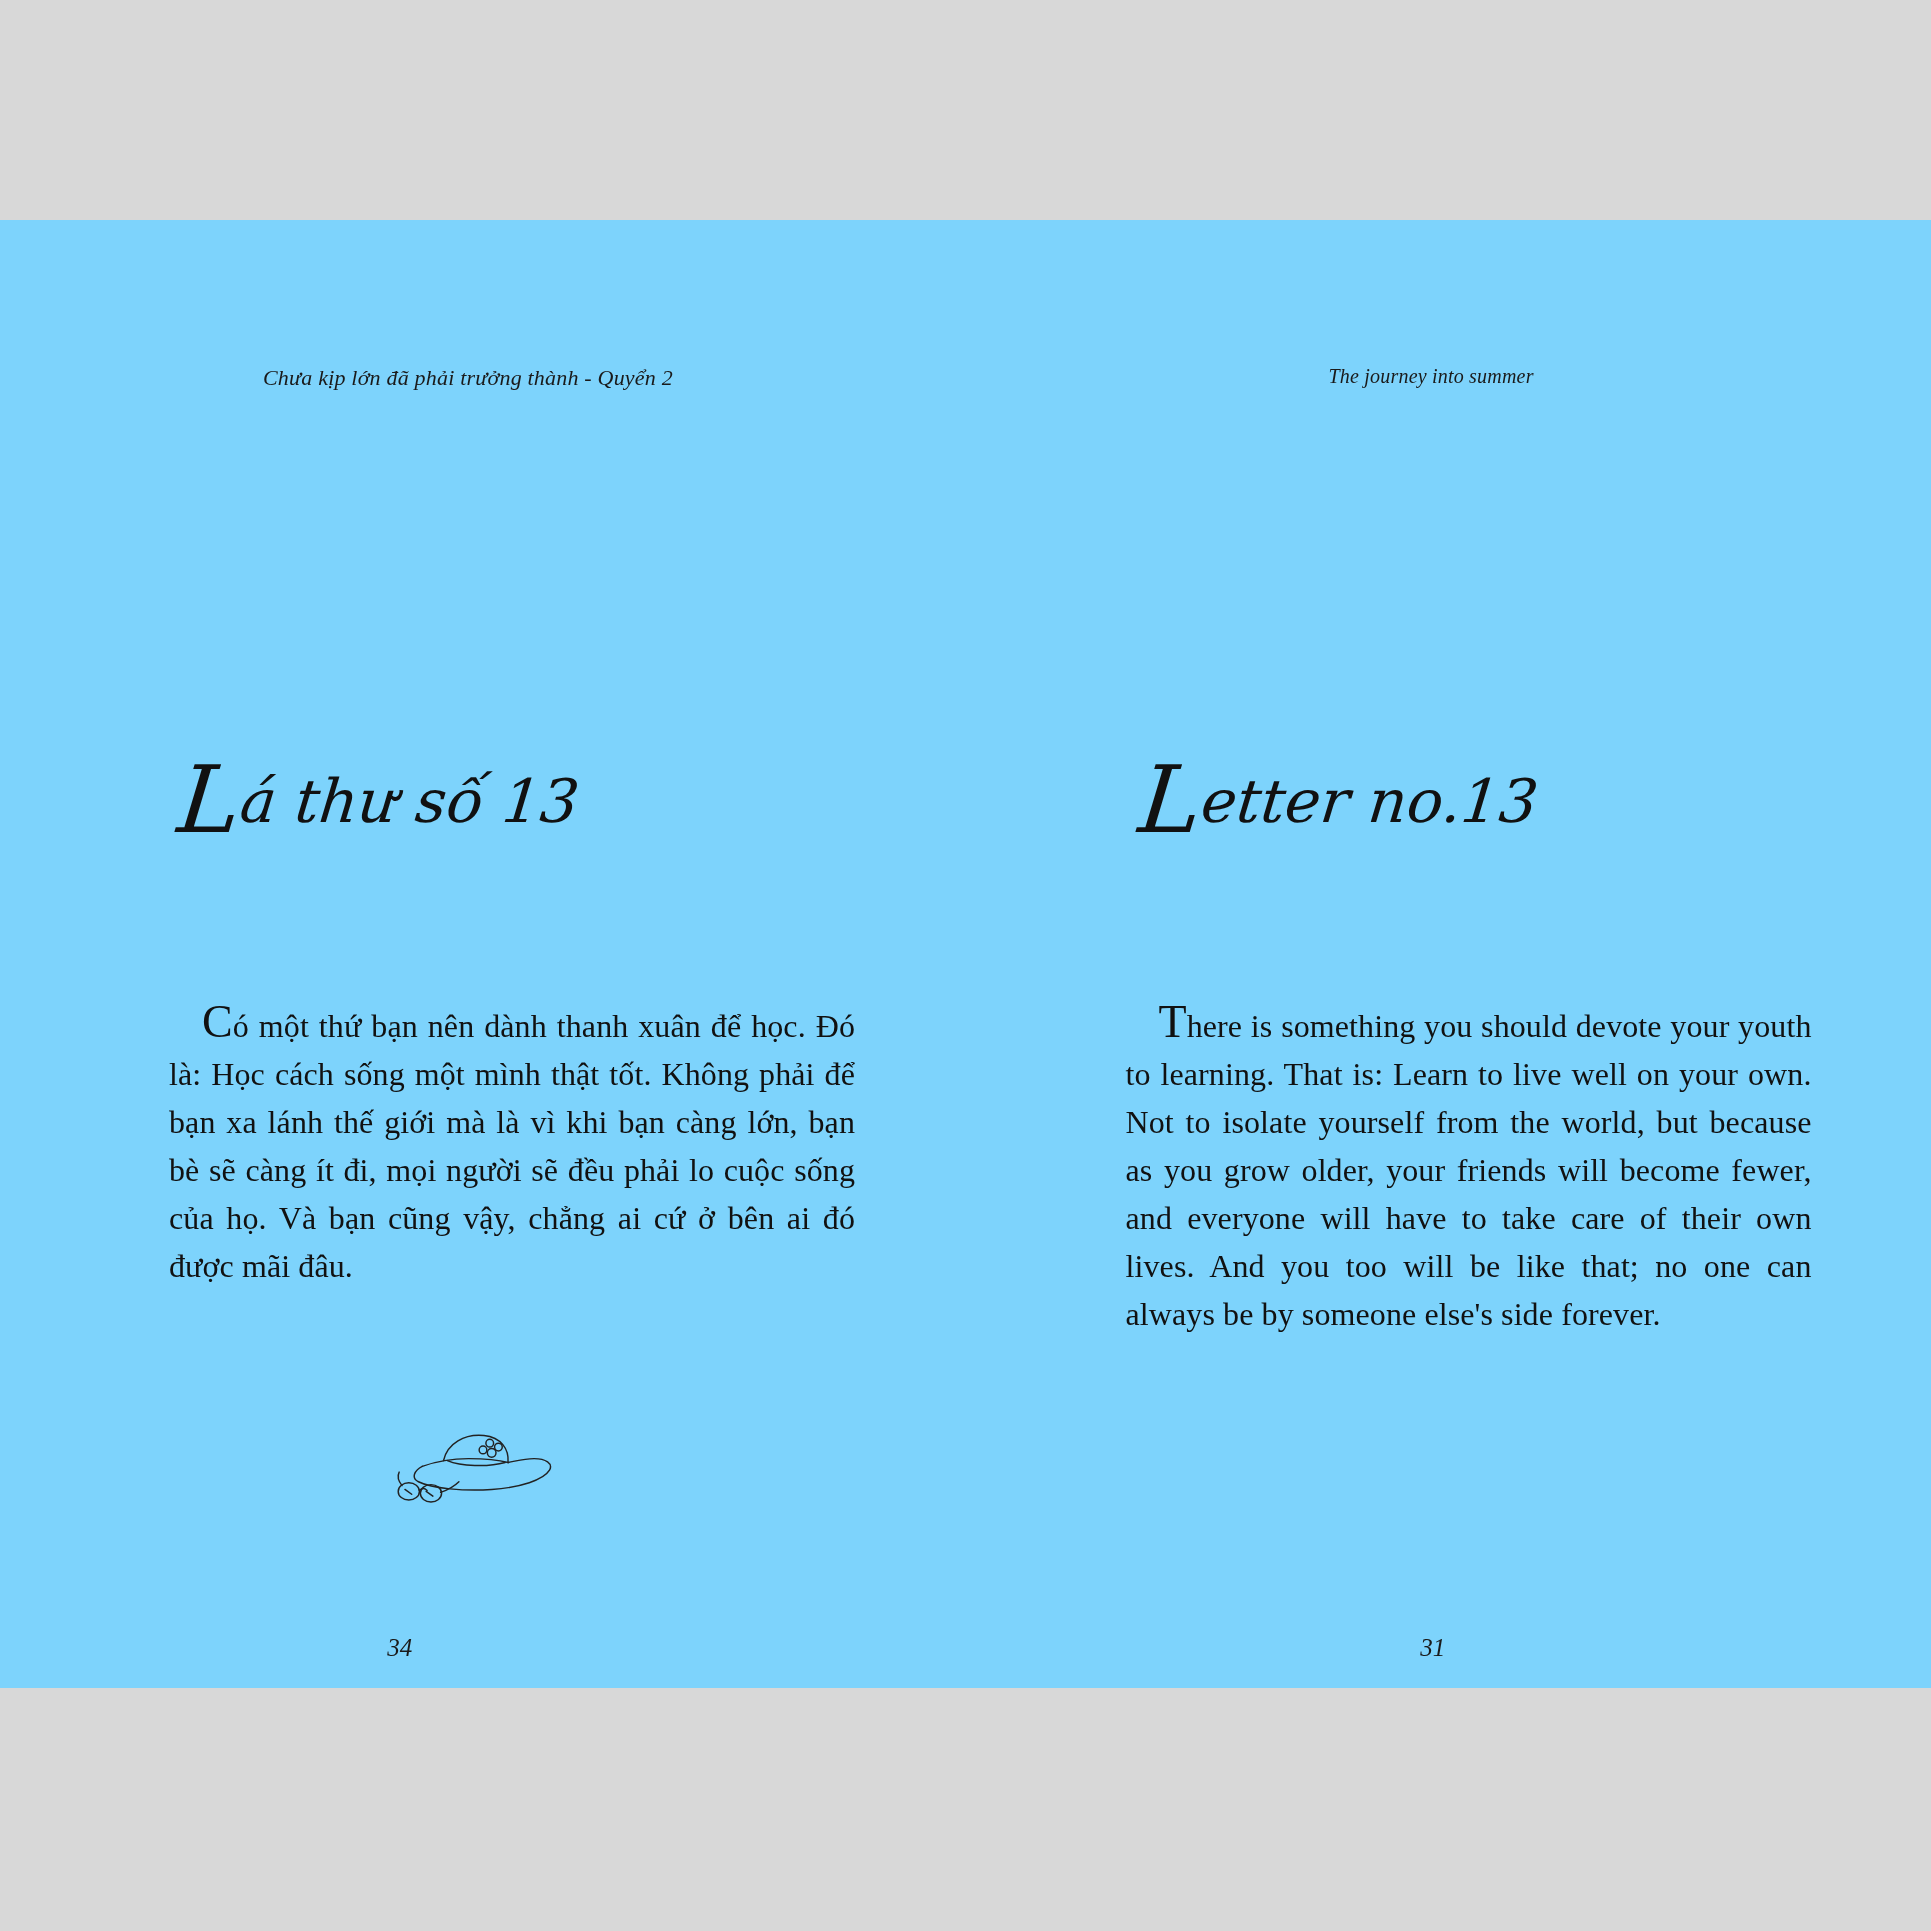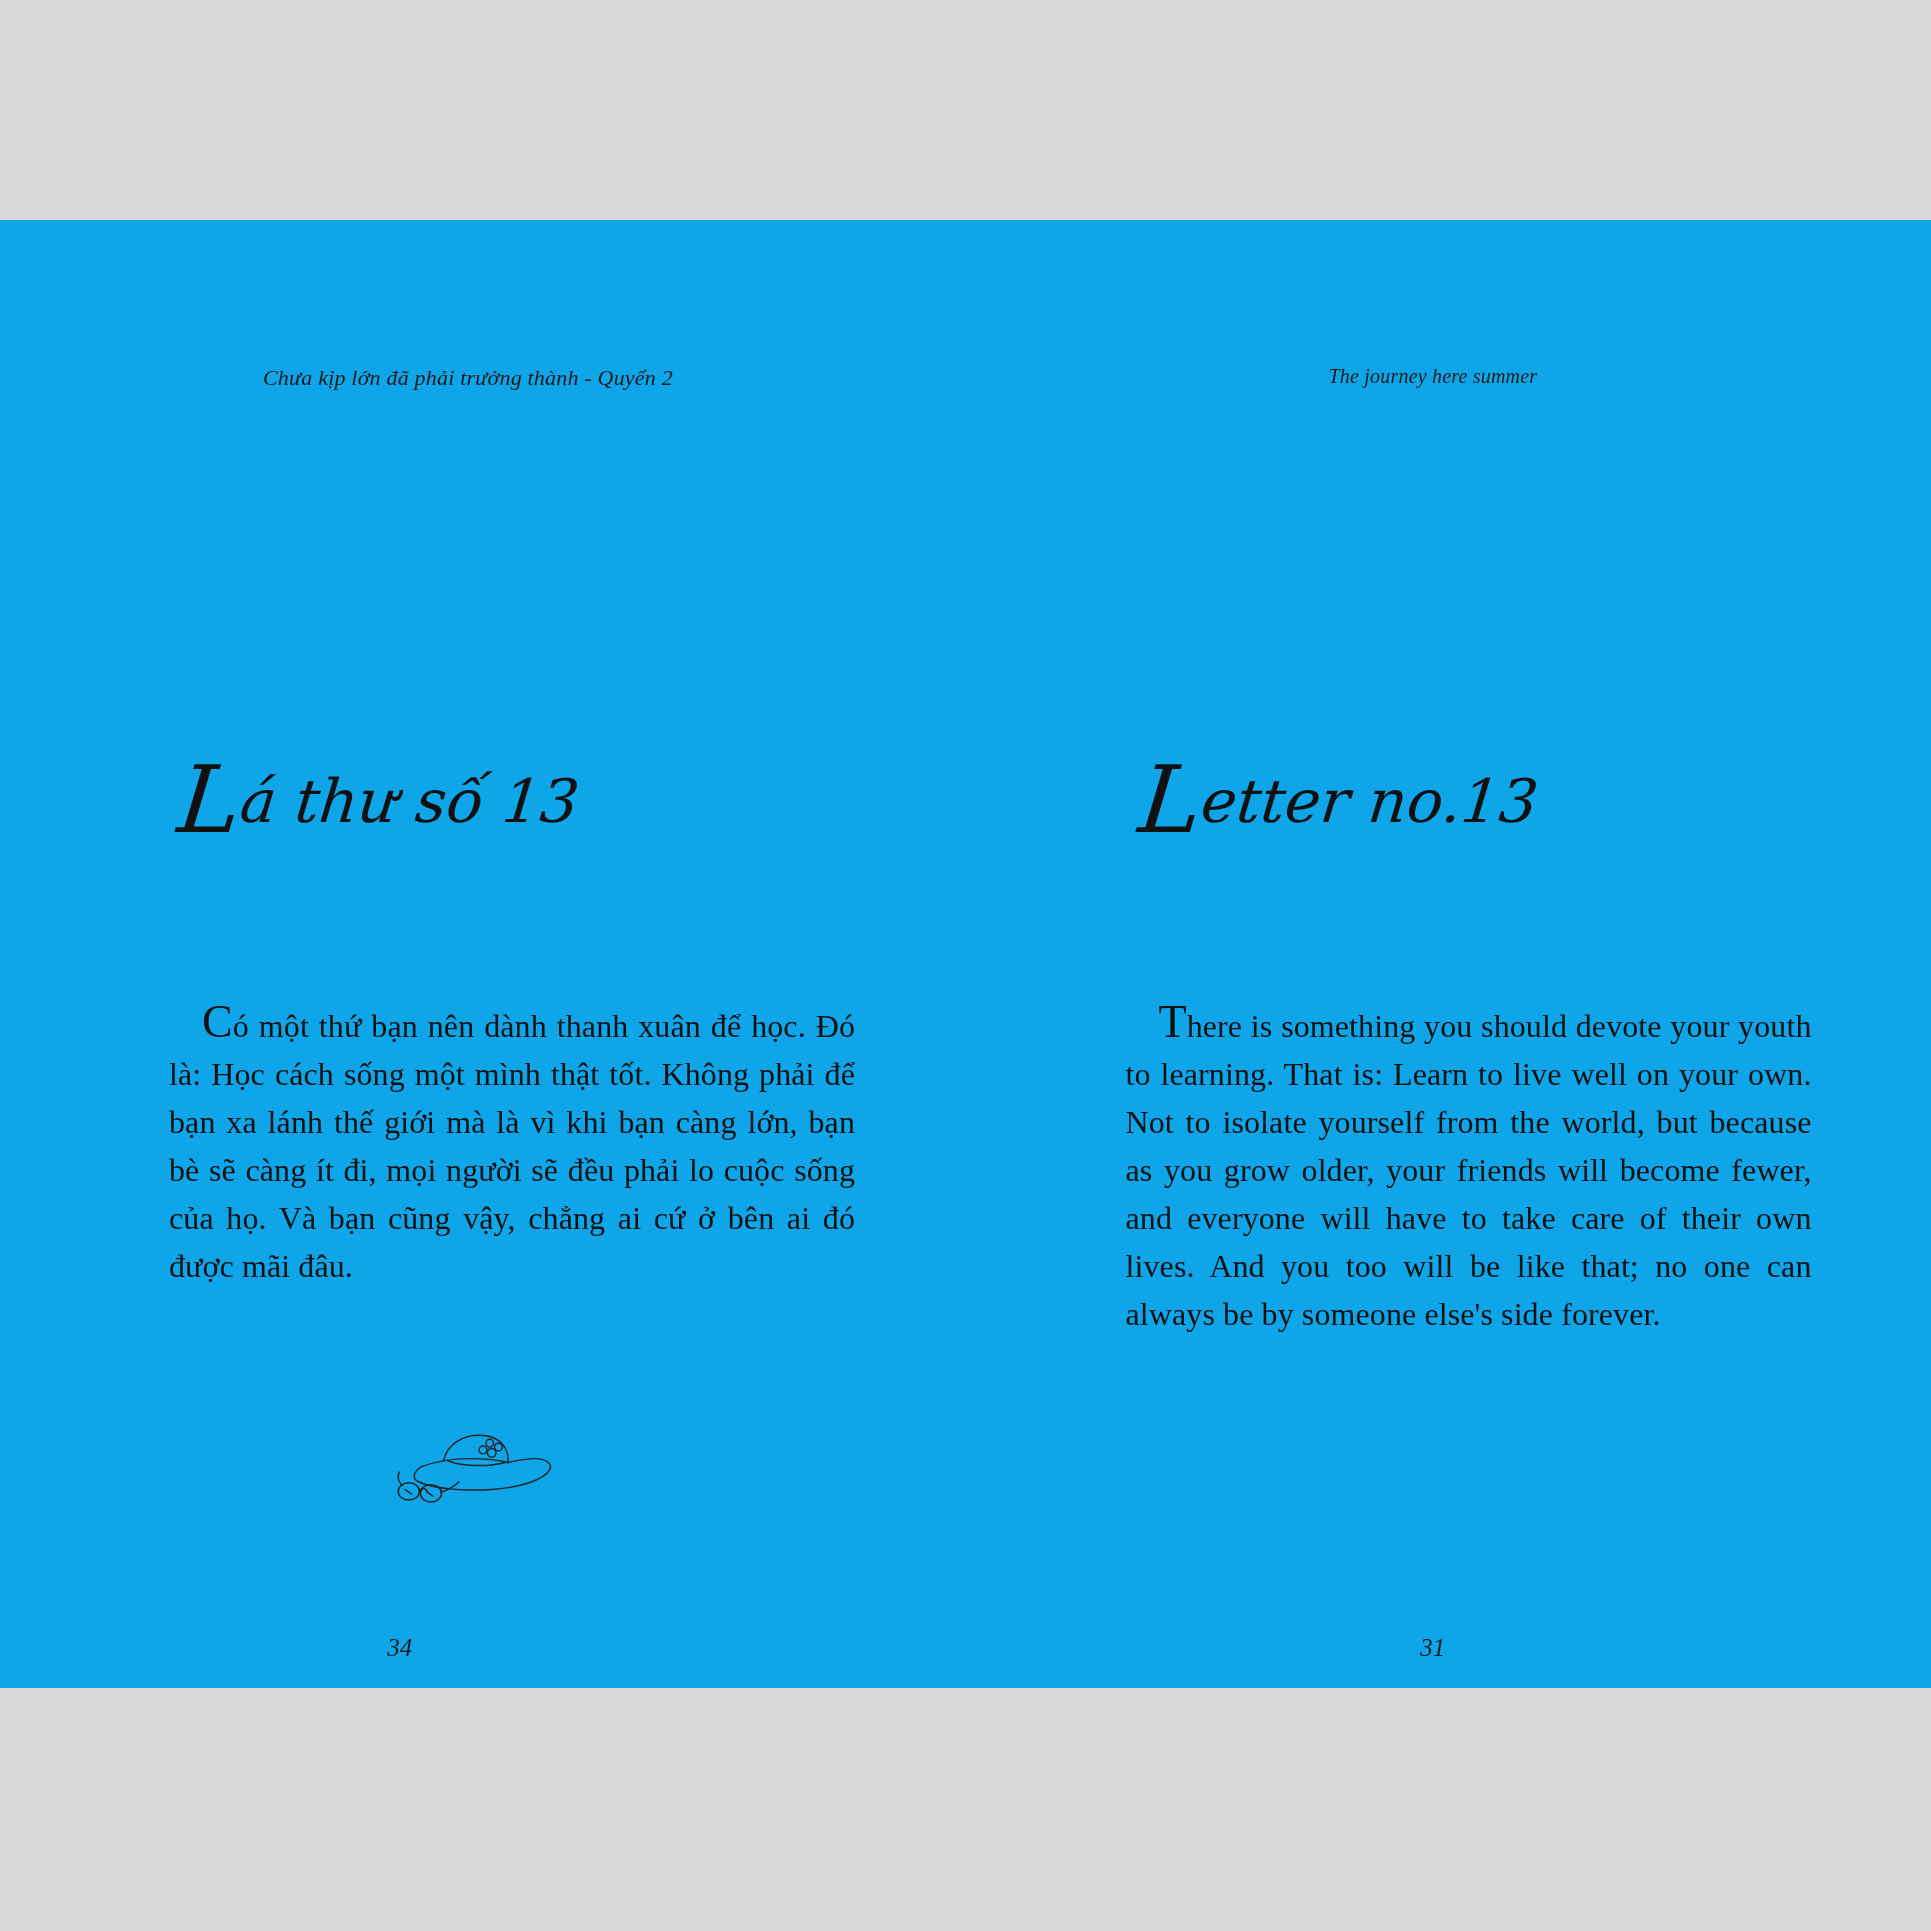--- a/index.html
+++ b/index.html
@@ -12,21 +12,21 @@
     background: #d8d8d8;
     font-family: "Liberation Serif", serif;
     overflow: hidden;
   }
   .page-sheet {
     position: absolute;
     left: 0;
     top: 220px;
     width: 1931px;
     height: 1468px;
-    background: #0ea5e9;
+    background: #7dd3fc;
   }
   .spread {
     position: absolute;
     left: 0;
     top: 0;
     width: 1931px;
     height: 1468px;
     display: flex;
   }
   .page {
@@ -158,21 +158,21 @@
           <path d="M71 73 C80 70 86 66 90 62"></path>
           <path d="M31 66 C27 61 26 56 28 52"></path>
           <path d="M34 70 l7 5 M56 72 l7 5"></path>
         </g>
       </svg>
 
       <div class="folio">34</div>
     </div>
 
     <div class="page page-right">
-      <div class="running-head">The journey here summer</div>
+      <div class="running-head">The journey into summer</div>
 
       <div class="letter-title">
         <span class="drop">L</span><span>etter no.13</span>
       </div>
 
       <div class="body-text">
         <span class="indent"></span><span class="initial-cap">T</span><span>here is something you should devote your youth to learning. That is: Learn to live well on your own. Not to isolate yourself from the world, but because as you grow older, your friends will become fewer, and everyone will have to take care of their own lives. And you too will be like that; no one can always be by someone else's side forever.</span>
       </div>
 
       <div class="folio">31</div>

